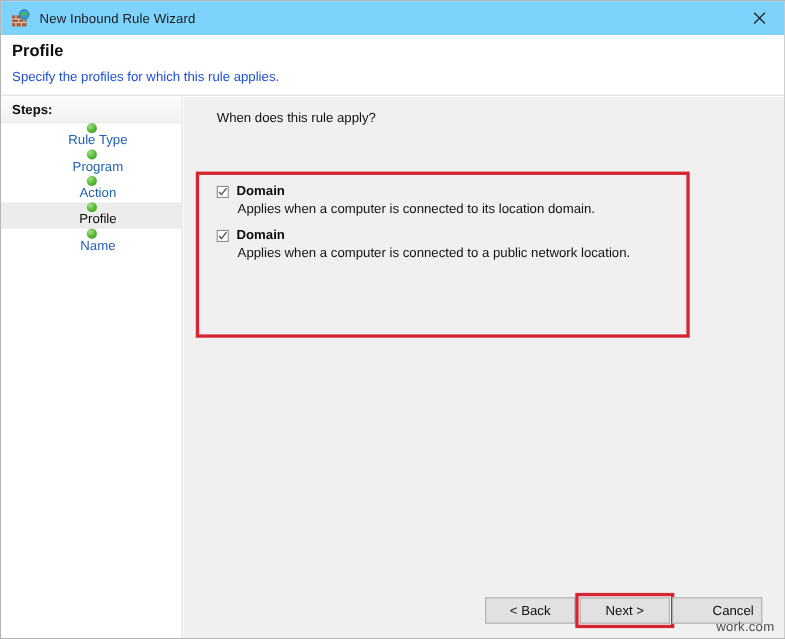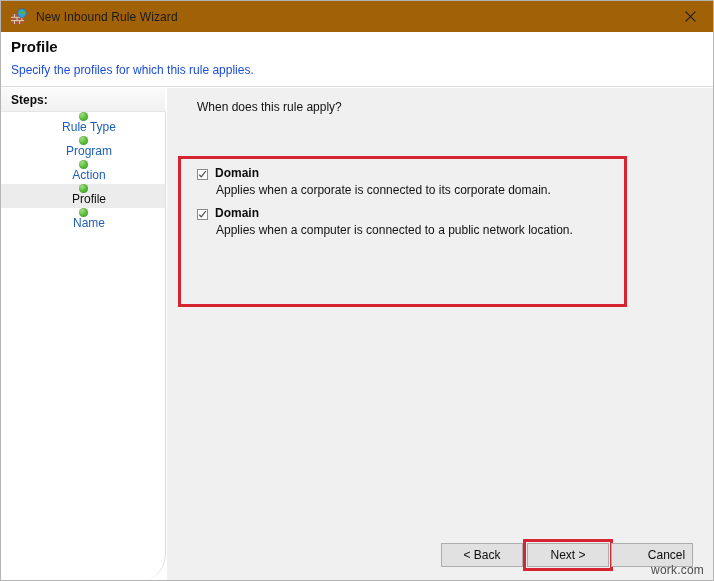--- a/index.html
+++ b/index.html
@@ -23,21 +23,21 @@
     border: 1px solid #b4b4b4;
     overflow: hidden;
   }
 
   
   .titlebar {
     position: absolute;
     left: 0; top: 0;
     width: 712px;
     height: 31px;
-    background: #a16207;
+    background: #7dd3fc;
     display: flex;
     align-items: center;
   }
   .title-icon {
     width: 18px;
     height: 18px;
     margin-left: 9px;
     margin-right: 8px;
     position: relative;
     flex: 0 0 auto;
@@ -91,21 +91,20 @@
     height: 492px;
   }
   .sidebar {
     position: absolute;
     left: 0; top: 0;
     width: 165px;
     height: 494px;
     background: #ffffff;
     border-right: 1px solid #dedede;
     box-sizing: border-box;
-    border-radius: 28px;
   }
   .steps-head {
     height: 24px;
     line-height: 24px;
     padding-left: 10px;
     font-size: 12px;
     font-weight: bold;
     color: #0c0c0c;
     background: linear-gradient(to bottom, #fbfbfb 0%, #f1f1f1 100%);
     border-bottom: 1px solid #e6e6e6;
@@ -321,21 +320,21 @@
 
         <div class="profile-item">
           <div class="profile-head">
             <span class="cbox">
               <svg width="9" height="9" viewBox="0 0 9 9">
                 <polyline points="1.2,4.6 3.3,6.9 7.9,1.0" fill="none" stroke="#4a4a4a" stroke-width="1.2"></polyline>
               </svg>
             </span>
             <span class="profile-name">Domain</span>
           </div>
-          <div class="profile-desc">Applies when a corporate is connected to its corporate domain.</div>
+          <div class="profile-desc">Applies when a computer is connected to its location domain.</div>
         </div>
 
 
         <div class="profile-item">
           <div class="profile-head">
             <span class="cbox">
               <svg width="9" height="9" viewBox="0 0 9 9">
                 <polyline points="1.2,4.6 3.3,6.9 7.9,1.0" fill="none" stroke="#4a4a4a" stroke-width="1.2"></polyline>
               </svg>
             </span>

